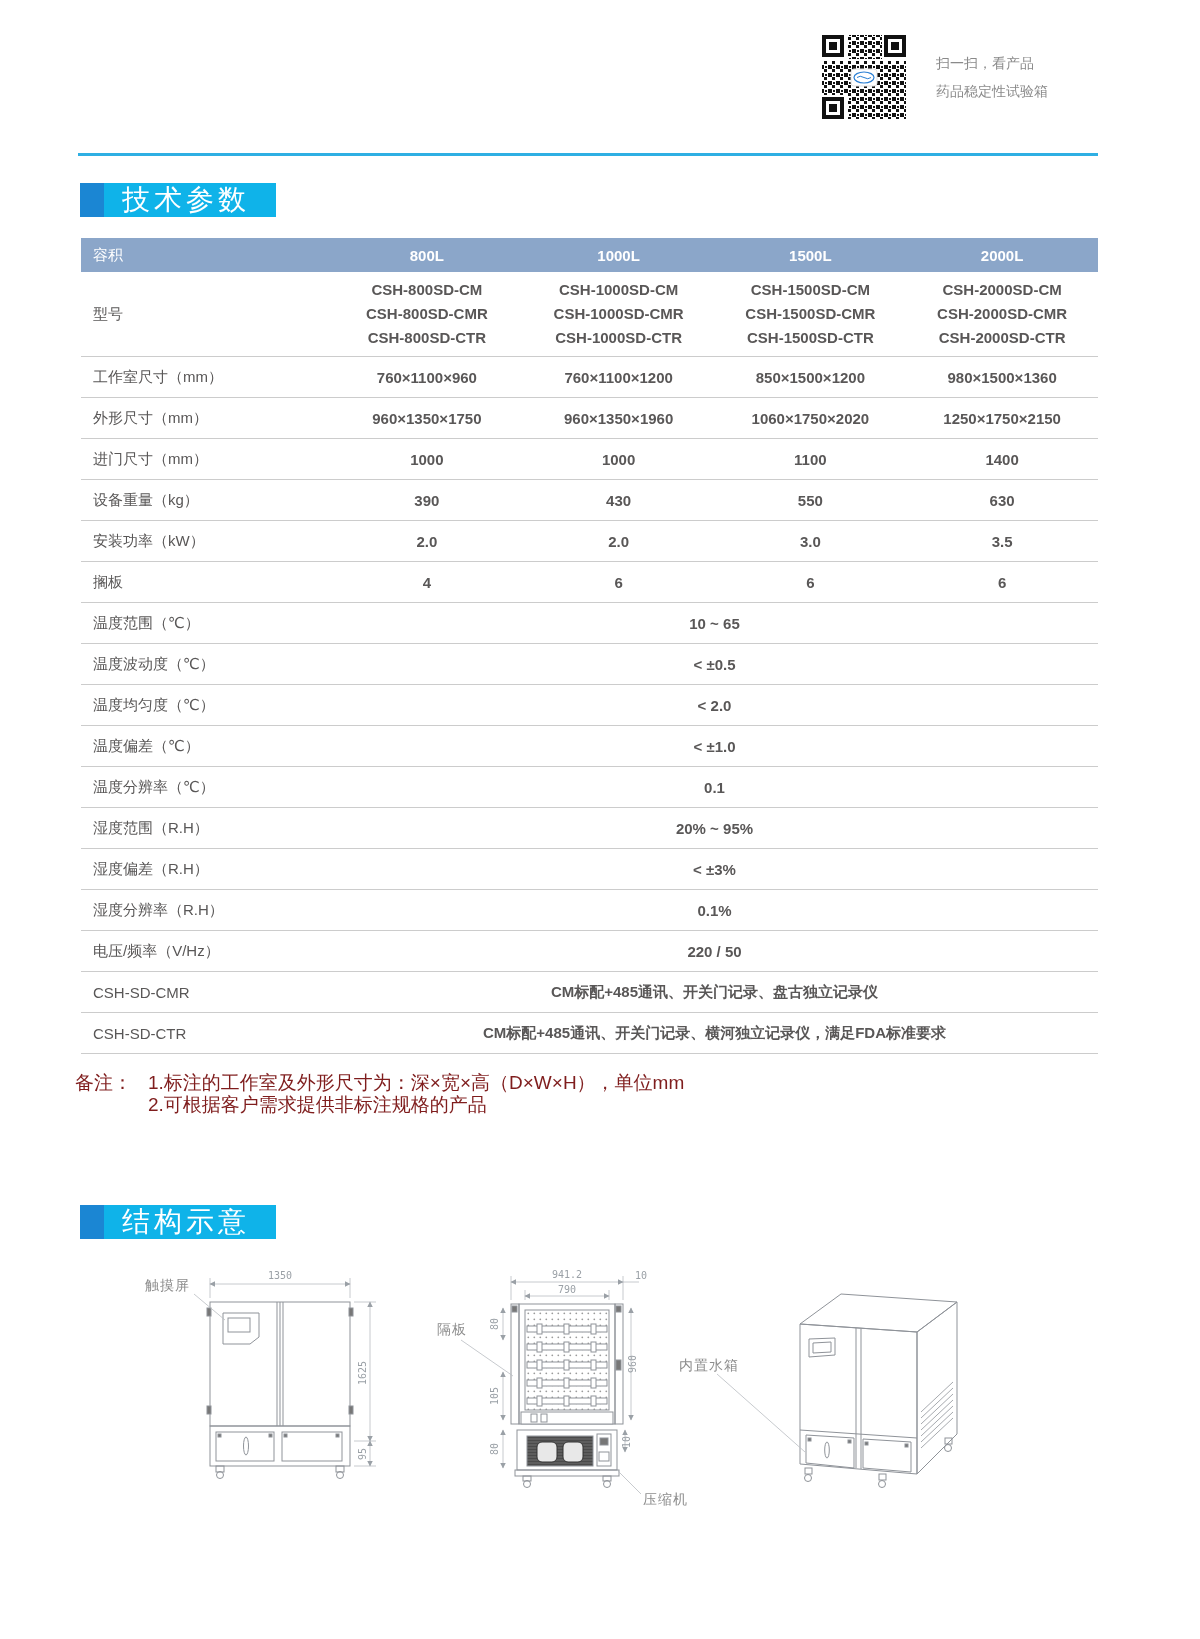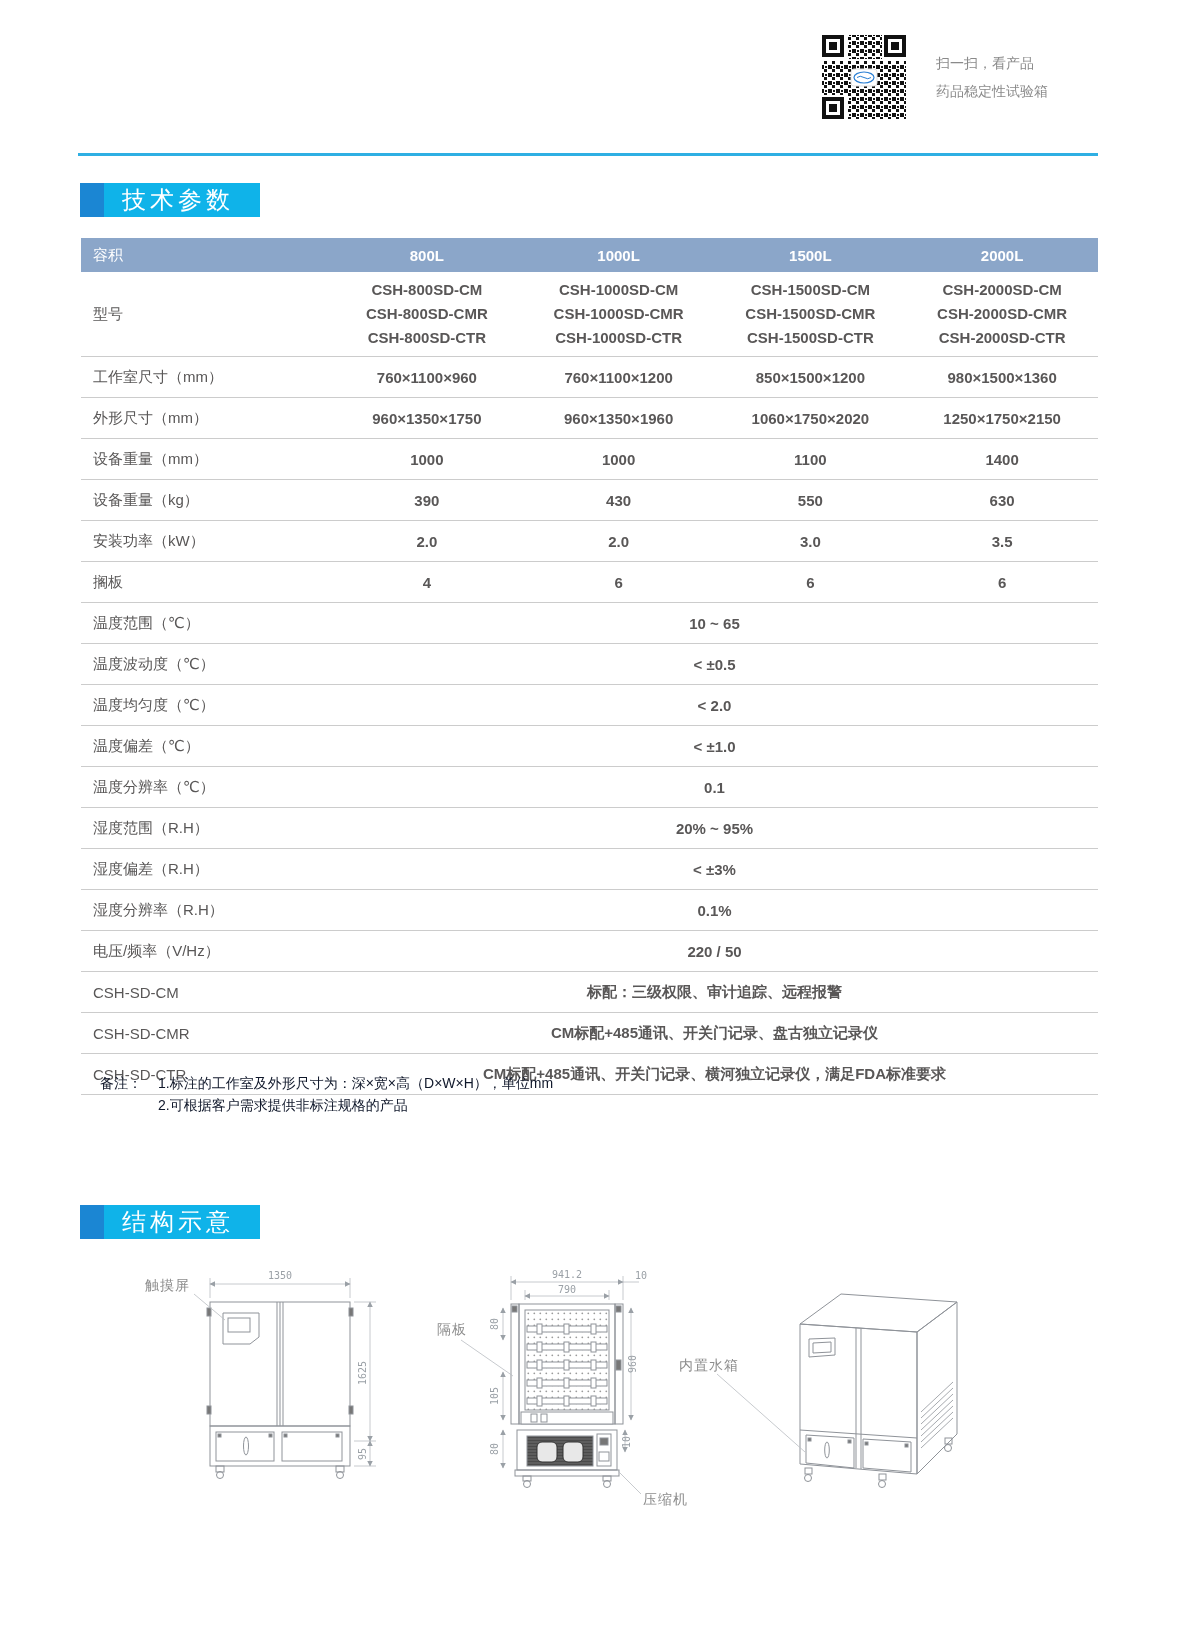--- a/index.html
+++ b/index.html
@@ -9,34 +9,34 @@
     overflow:hidden;
   }
   
   .qr-block { position:absolute; left:820px; top:33px; display:flex; }
   .qr-text { margin-left:28px; padding-top:16px; font-size:14px; color:#8a8a8a; line-height:28px; }
   
   .divider { position:absolute; left:78px; top:153px; width:1020px; height:3px; background:#2fafe3; }
   
   .sec-header { position:absolute; display:flex; height:34px; }
   .sec-header .sq { width:24px; background:#1b86d3; }
-  .sec-header .bar { background:#0fb3e9; color:#fff; font-size:24px; letter-spacing:4px; display:flex; align-items:center; padding:0 26px 0 18px; }
+  .sec-header .bar { background:#0fb3e9; color:#fff; font-size:28px; letter-spacing:4px; display:flex; align-items:center; padding:0 26px 0 18px; }
   .sec-tech { left:80px; top:183px; }
   .sec-struct { left:80px; top:1205px; }
   
   .spec-table { position:absolute; left:81px; top:238px; width:1017px; font-size:15px; }
   .t-header { display:grid; grid-template-columns:250px 1fr 1fr 1fr 1fr; background:#8ba6c9; color:#fff; height:34px; align-items:center; }
   .t-row { display:grid; grid-template-columns:250px 1fr 1fr 1fr 1fr; min-height:40px; align-items:center; border-bottom:1px solid #cccccc; }
   .t-row.span2 { grid-template-columns:250px 1fr; }
   .t-row.model { padding:6px 0; }
   .lab { padding-left:12px; text-align:left; }
   .c { text-align:center;font-weight:bold; }
   .model .c div { line-height:24px; }
   
-  .note { position:absolute; left:100px; top:1072px; font-size:14px; color:#0f172a; line-height:22px; display:flex; }
+  .note { position:absolute; left:75px; top:1072px; font-size:19px; color:#7f1d1d; line-height:22px; display:flex; }
   .note .body { margin-left:16px; }
   
   .diag { position:absolute; }
   .dg-front { left:130px; top:1258px; }
   .dg-section { left:425px; top:1252px; }
   .dg-iso { left:655px; top:1262px; }
   svg text.dim { font-family:"DejaVu Sans Mono","Liberation Mono",monospace; font-size:10px; fill:#9aa0a6; }
   svg text.cn { font-family:"Liberation Sans","DejaVu Sans",sans-serif; font-size:14px; fill:#8c8c8c; letter-spacing:1px; }
 </style>
 </head>
@@ -131,21 +131,21 @@
       <div class="c">980×1500×1360</div>
     </div>
     <div class="t-row">
       <div class="lab">外形尺寸（mm）</div>
       <div class="c">960×1350×1750</div>
       <div class="c">960×1350×1960</div>
       <div class="c">1060×1750×2020</div>
       <div class="c">1250×1750×2150</div>
     </div>
     <div class="t-row">
-      <div class="lab">设备重量（mm）</div>
+      <div class="lab">进门尺寸（mm）</div>
       <div class="c">1000</div>
       <div class="c">1000</div>
       <div class="c">1100</div>
       <div class="c">1400</div>
     </div>
     <div class="t-row">
       <div class="lab">设备重量（kg）</div>
       <div class="c">390</div>
       <div class="c">430</div>
       <div class="c">550</div>
@@ -194,24 +194,20 @@
       <div class="lab">湿度偏差（R.H）</div>
       <div class="c">&lt; ±3%</div>
     </div>
     <div class="t-row span2">
       <div class="lab">湿度分辨率（R.H）</div>
       <div class="c">0.1%</div>
     </div>
     <div class="t-row span2">
       <div class="lab">电压/频率（V/Hz）</div>
       <div class="c">220 / 50</div>
-    </div>
-    <div class="t-row span2">
-      <div class="lab">CSH-SD-CM</div>
-      <div class="c">标配：三级权限、审计追踪、远程报警</div>
     </div>
     <div class="t-row span2">
       <div class="lab">CSH-SD-CMR</div>
       <div class="c">CM标配+485通讯、开关门记录、盘古独立记录仪</div>
     </div>
     <div class="t-row span2">
       <div class="lab">CSH-SD-CTR</div>
       <div class="c">CM标配+485通讯、开关门记录、横河独立记录仪，满足FDA标准要求</div>
     </div>
   </div>

